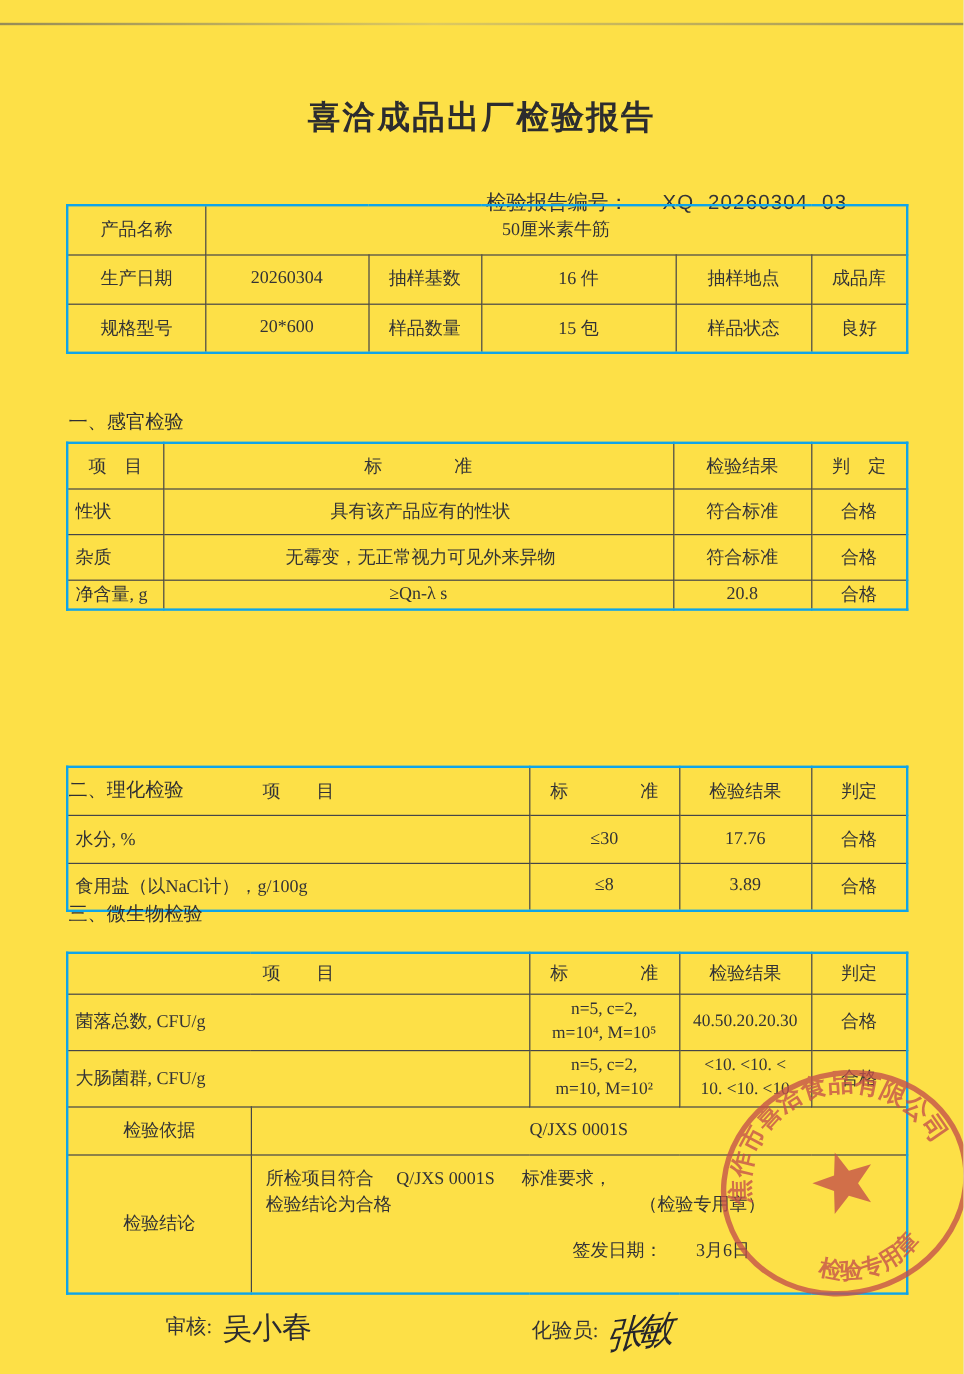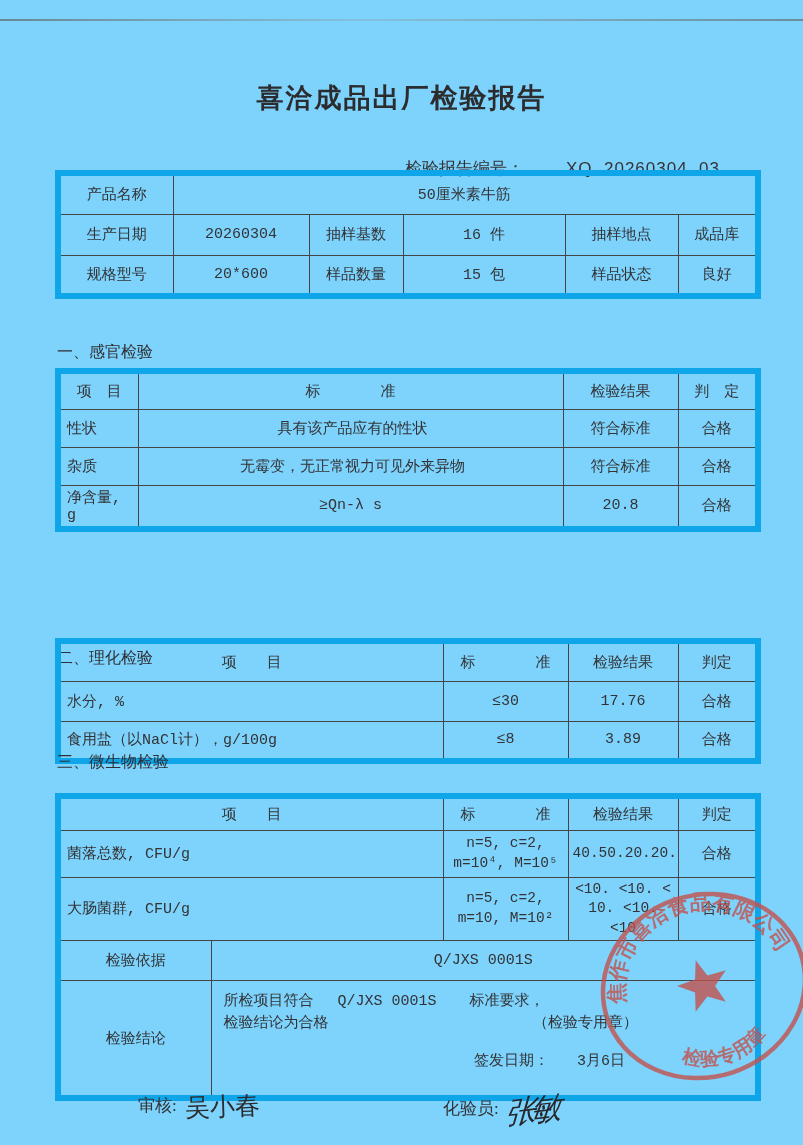--- a/index.html
+++ b/index.html
@@ -1,48 +1,48 @@
 <!DOCTYPE html>
 <html><head>
 <meta charset="utf-8">
 <style>
   * { margin:0; padding:0; box-sizing:border-box; }
   html,body { background:#e8e8e6; }
   .page {
     position:relative; width:803px; height:1145px;
-    background:#7dd3fc; overflow:hidden;
+    background:#fde047; overflow:hidden;
     font-family:"Liberation Serif","DejaVu Serif",serif;
     color:#333336;
   }
   .scanline {
     position:absolute; top:19px; left:0; width:100%; height:2px;
     background:linear-gradient(90deg, rgba(95,95,95,.65), rgba(150,150,150,.30) 45%, rgba(95,95,95,.60));
   }
   .doc-title {
     position:absolute; top:80px; left:0; width:100%;
     text-align:center; font-size:27px; font-weight:bold; letter-spacing:2px;
     color:#2c2c2f; font-family:"Liberation Sans","DejaVu Sans",sans-serif;
   }
   .report-no {
     position:absolute; top:137px; left:388px; font-size:17px; white-space:pre;
   }
-  .report-no .val { margin-left:42px; letter-spacing:1px; font-family:"Liberation Sans","DejaVu Sans",sans-serif; }
+  .report-no .val { margin-left:28px; letter-spacing:1px; font-family:"Liberation Sans","DejaVu Sans",sans-serif; }
   .section-heading {
     position:absolute; left:57px; font-size:16px; color:#2f2f33;
   }
   table {
     position:absolute; left:55px; width:700px;
     border-collapse:collapse; table-layout:fixed;
     font-size:15px; color:#333336;
   }
   td {
     border:1.5px solid #454548; text-align:center; vertical-align:middle;
     padding:2px 4px; overflow:hidden;
   }
-  table { border:6px solid #0ea5e9;font-family:Liberation Mono, monospace; }
+  table { border:2px solid #0ea5e9; }
   td.left { text-align:center; padding-left:8px; }
   td.item { text-align:left; padding-left:6px; }
   .std-lines span, .res-lines span { display:block; line-height:1.35; font-size:14.5px; }
   .concl-cell { text-align:left; vertical-align:top; padding:10px 12px 8px 12px; }
   .concl-inner { display:flex; flex-direction:column; justify-content:space-between; height:96px; }
   .concl-row2 { display:flex; justify-content:space-between; padding-right:105px; }
   .concl-row3 { text-align:right; padding-right:118px; white-space:pre; }
   .footer { position:absolute; top:1090px; left:0; width:100%; font-size:17px; }
   .footer .review { position:absolute; left:138px; top:0; }
   .footer .tester { position:absolute; left:443px; top:0; }

